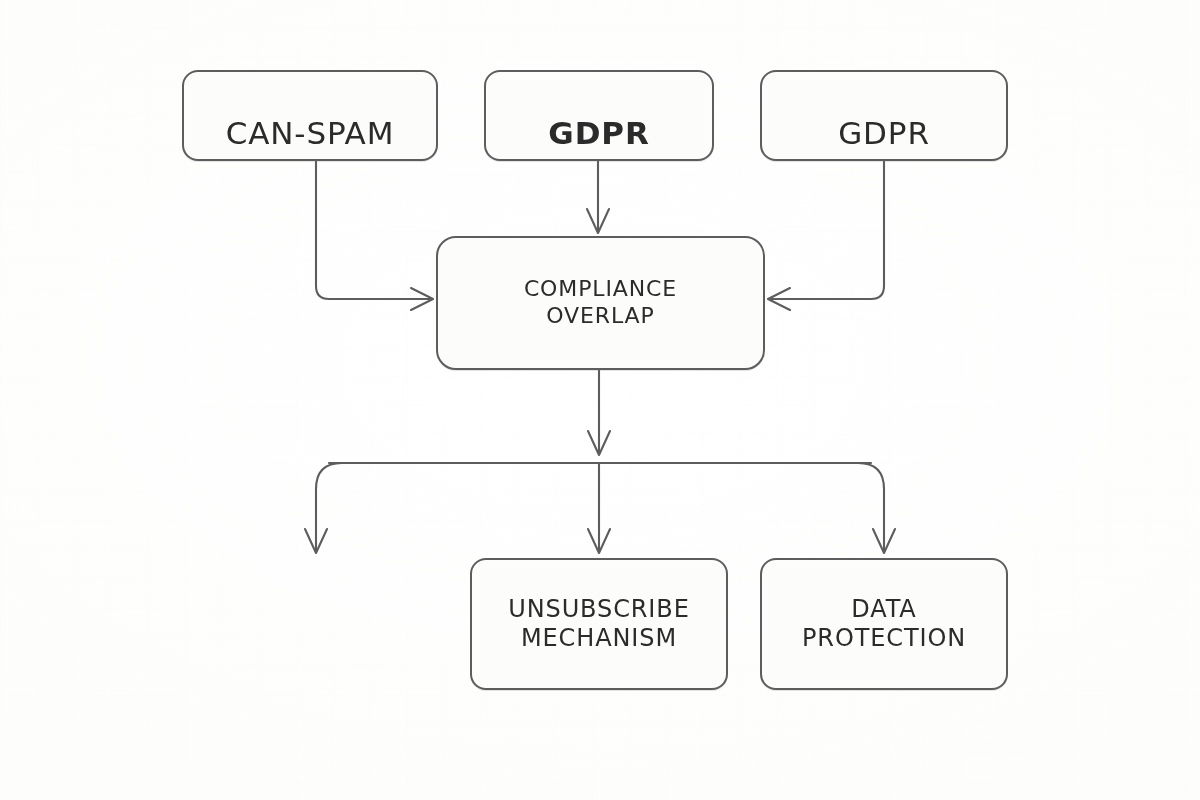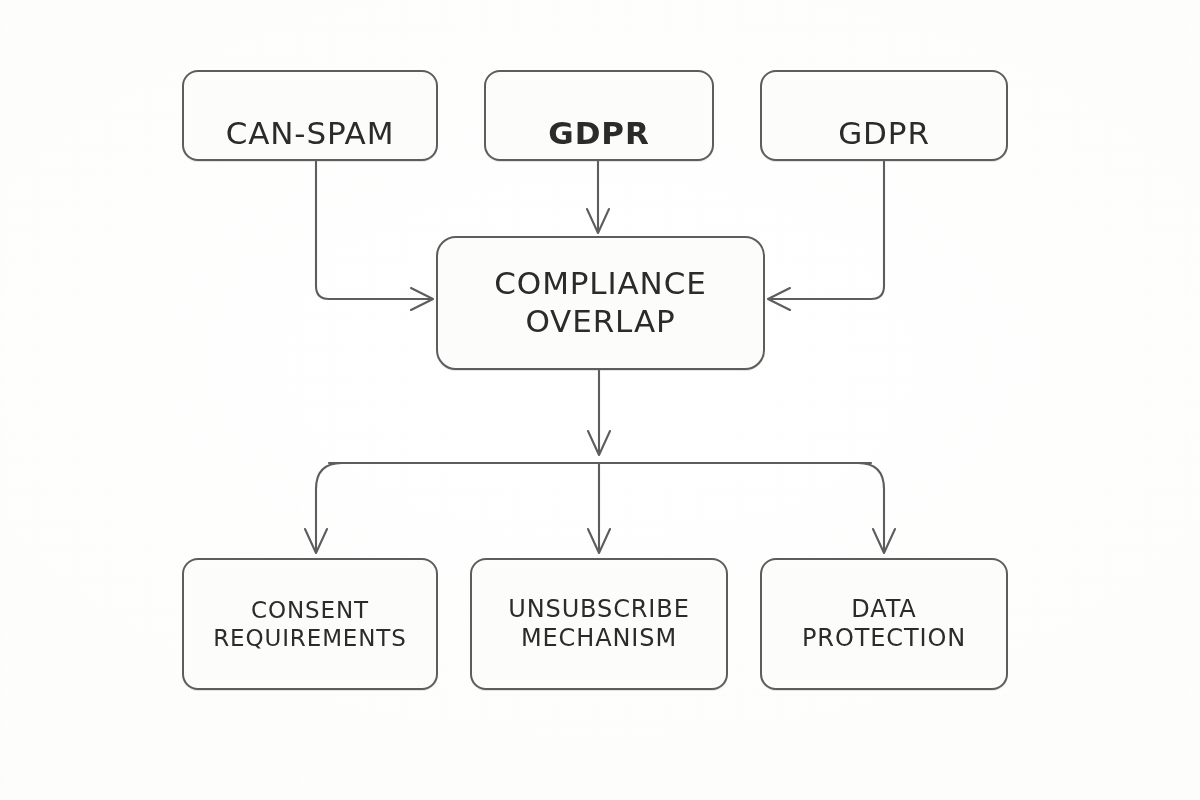--- a/index.html
+++ b/index.html
@@ -45,21 +45,21 @@
     color: #2b2b2b;
     letter-spacing: .055em;
     user-select: none;
   }
   .node .label {
     line-height: 1.22;
     padding: 0 8px;
     white-space: pre-line;
   }
   .tier-source .label { font-size: 31px; margin-top: 36px; }
-  .tier-hub .label    { font-size: 31px; }
+  .tier-hub .label    { font-size: 22px; }
   .tier-out .label    { font-size: 24px; }
   .tier-out.n-consent .label { font-size: 23px; }
 
   
   #node-canspam  { left:182px; top:70px;  width:256px; height:91px;  }
   #node-gdpr     { left:484px; top:70px;  width:230px; height:91px;font-weight:bold;  }
   #node-casl     { left:760px; top:70px;  width:248px; height:91px;  }
   #node-hub      { left:436px; top:236px; width:329px; height:134px; border-radius:20px; }
   #node-consent  { left:182px; top:558px; width:256px; height:132px; }
   #node-unsub    { left:470px; top:558px; width:258px; height:132px; }
@@ -129,24 +129,20 @@
 
     <div class="node tier-source" id="node-casl">
       <span class="label">GDPR</span>
     </div>
 
     <div class="node tier-hub" id="node-hub">
       <span class="label">COMPLIANCE
 OVERLAP</span>
     </div>
 
-    <div class="node tier-out n-consent" id="node-consent">
-      <span class="label">CONSENT
-REQUIREMENTS</span>
-    </div>
 
     <div class="node tier-out" id="node-dataprot">
       <span class="label">DATA
 PROTECTION</span>
     </div>
 
     <div class="node tier-out" id="node-unsub">
       <span class="label">UNSUBSCRIBE
 MECHANISM</span>
     </div>

